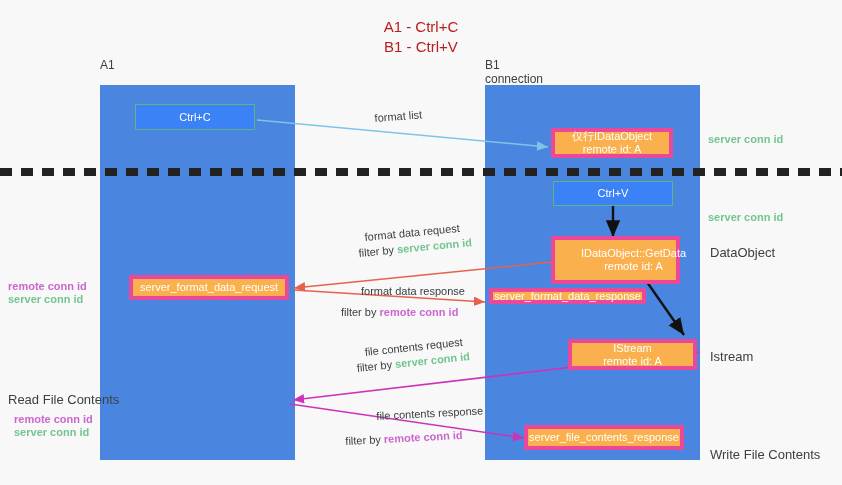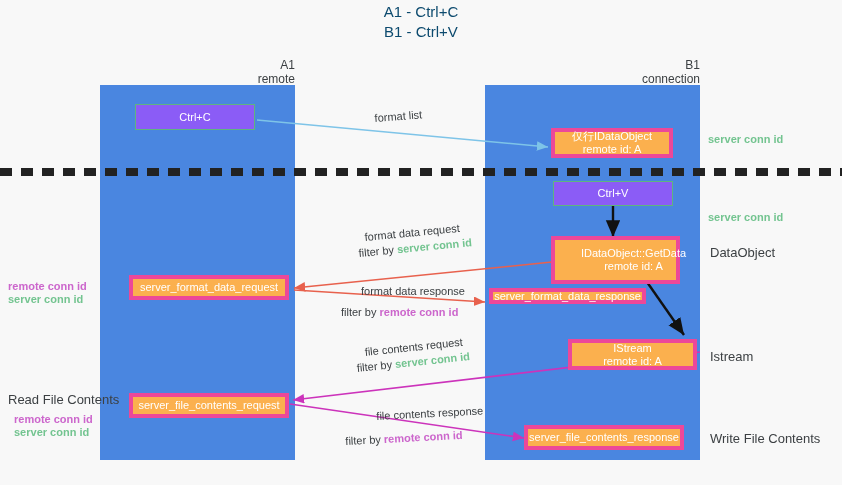--- a/index.html
+++ b/index.html
@@ -9,47 +9,47 @@
     font-family:"Liberation Sans","DejaVu Sans",sans-serif;
     position:relative;overflow:hidden;
   }
   #stage{position:absolute;left:0;top:0;width:842px;height:485px;}
 
   
   .lane{position:absolute;background:#4a86e0;}
   .lane-a{left:100px;top:85px;width:195px;height:375px;}
   .lane-b{left:485px;top:85px;width:215px;height:375px;}
 
-  .lane-head{position:absolute;text-align:right;color:#3c4043;font-size:12px;line-height:14px;}
+  .lane-head{position:absolute;text-align:left;color:#3c4043;font-size:12px;line-height:14px;}
   .lane-head .l1{display:block;}
   .lane-head .l2{display:block;}
 
   
   .node{
     position:absolute;box-sizing:border-box;
     display:flex;flex-direction:column;align-items:center;justify-content:center;
     color:#ffffff;font-size:11px;line-height:13px;text-align:center;
   }
-  .node.green{background:#8b5cf6;border:1px solid #5fb57f;}
+  .node.green{background:#3b82f6;border:1px solid #5fb57f;}
   .node.orange{background:#fbb04e;border:4px solid #ec4899;}
   .node .ln2{font-size:11px;}
 
   
   .lbl{position:absolute;font-size:11px;line-height:14px;white-space:nowrap;}
   .lbl.dark{color:#3c4043;font-size:13px;}
   .lbl.green{color:#73c490;font-weight:bold;}
   .lbl.purple{color:#cc66cc;font-weight:bold;}
 
   
   .ann{position:absolute;font-size:11px;line-height:14px;color:#3c4043;white-space:nowrap;}
   .ann .g{color:#73c490;font-weight:bold;}
   .ann .p{color:#cc66cc;font-weight:bold;}
 
   
-  .title{position:absolute;left:0;top:2px;width:842px;text-align:center;color:#0c4a6e;font-size:15px;line-height:20px;}
+  .title{position:absolute;left:0;top:17px;width:842px;text-align:center;color:#b91c1c;font-size:15px;line-height:20px;}
 
   
   .divider{position:absolute;left:0;top:168px;width:842px;height:8px;}
 
   svg.overlay{position:absolute;left:0;top:0;width:842px;height:485px;pointer-events:none;}
 </style>
 </head>
 <body>
 
 <div id="stage">
@@ -57,21 +57,20 @@
   <div class="title">
     <span>A1 - Ctrl+C</span><br>
     <span>B1 - Ctrl+V</span>
   </div>
 
   <div class="lane lane-a"></div>
   <div class="lane lane-b"></div>
 
   <div class="lane-head" style="left:100px;top:58px;width:195px;">
     <span class="l1">A1</span>
-    <span class="l2">remote</span>
   </div>
 
   <div class="lane-head" style="left:485px;top:58px;width:215px;">
     <span class="l1">B1</span>
     <span class="l2">connection</span>
   </div>
 
   <svg class="overlay" viewBox="0 0 842 485">
     <defs>
       <marker id="ah-blue" markerWidth="9" markerHeight="9" refX="7" refY="3" orient="auto">
@@ -127,41 +126,38 @@
 
   <div class="node orange" style="left:489px;top:288px;width:157px;height:16px;">
     <span>server_format_data_response</span>
   </div>
 
   <div class="node orange" style="left:568px;top:339px;width:129px;height:31px;">
     <span>IStream</span>
     <span class="ln2">remote id: A</span>
   </div>
 
-  <div class="node orange" style="left:129px;top:393px;width:160px;height:25px;">
-    <span>server_file_contents_request</span>
-  </div>
 
   <div class="node orange" style="left:524px;top:425px;width:160px;height:25px;">
     <span>server_file_contents_response</span>
   </div>
 
   <svg class="divider" viewBox="0 0 842 8" preserveAspectRatio="none">
     <line x1="0" y1="4" x2="842" y2="4" stroke="#222222" stroke-width="8" stroke-dasharray="12 9"></line>
   </svg>
 
   <div class="lbl green" style="left:708px;top:132px;">server conn id</div>
 
   <div class="lbl green" style="left:708px;top:210px;">server conn id</div>
 
   <div class="lbl dark" style="left:710px;top:246px;">DataObject</div>
 
   <div class="lbl dark" style="left:710px;top:350px;">Istream</div>
 
-  <div class="lbl dark" style="left:710px;top:432px;">Write File Contents</div>
+  <div class="lbl dark" style="left:710px;top:448px;">Write File Contents</div>
 
   <div class="lbl purple" style="left:8px;top:279px;">remote conn id</div>
   <div class="lbl green" style="left:8px;top:292px;">server conn id</div>
 
   <div class="lbl dark" style="left:8px;top:393px;">Read File Contents</div>
   <div class="lbl purple" style="left:14px;top:412px;">remote conn id</div>
   <div class="lbl green" style="left:14px;top:425px;">server conn id</div>
 
   <div class="ann" style="left:374px;top:111px;transform:rotate(-4.5deg);transform-origin:left top;">format list</div>
 

